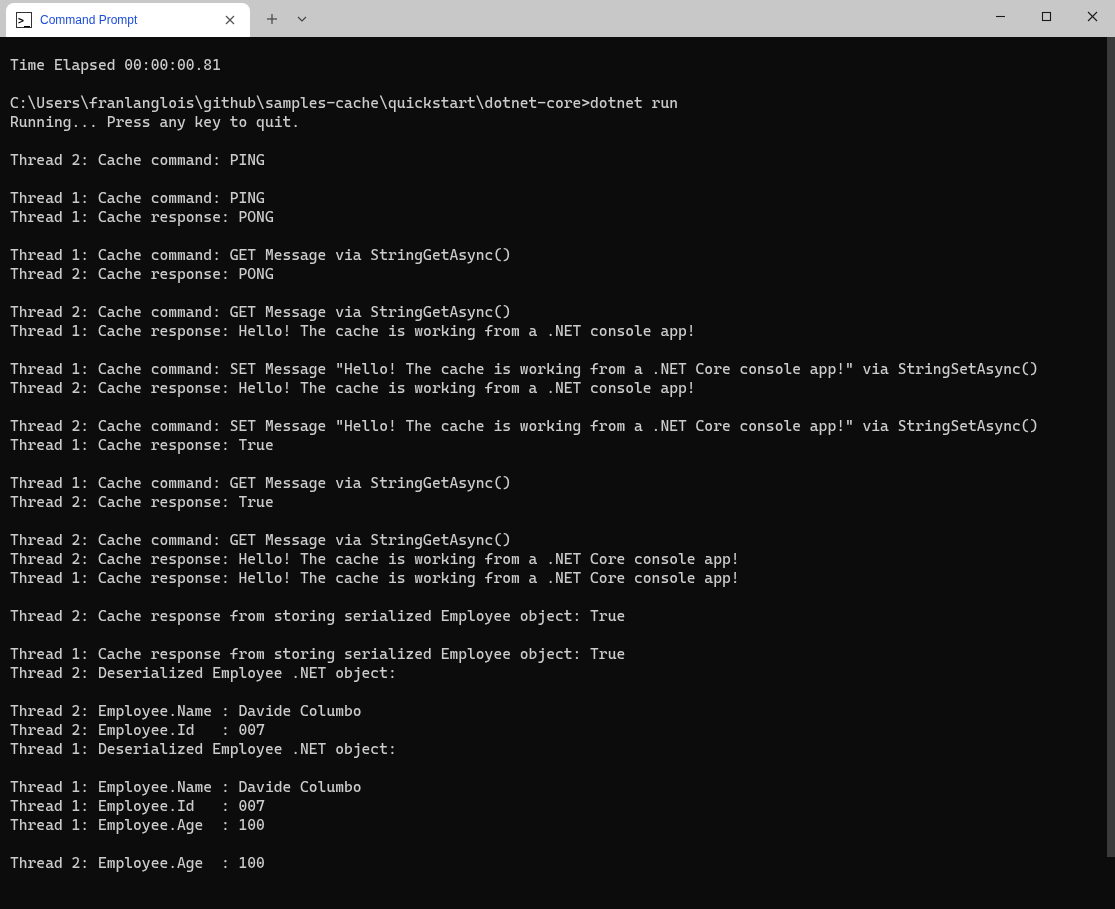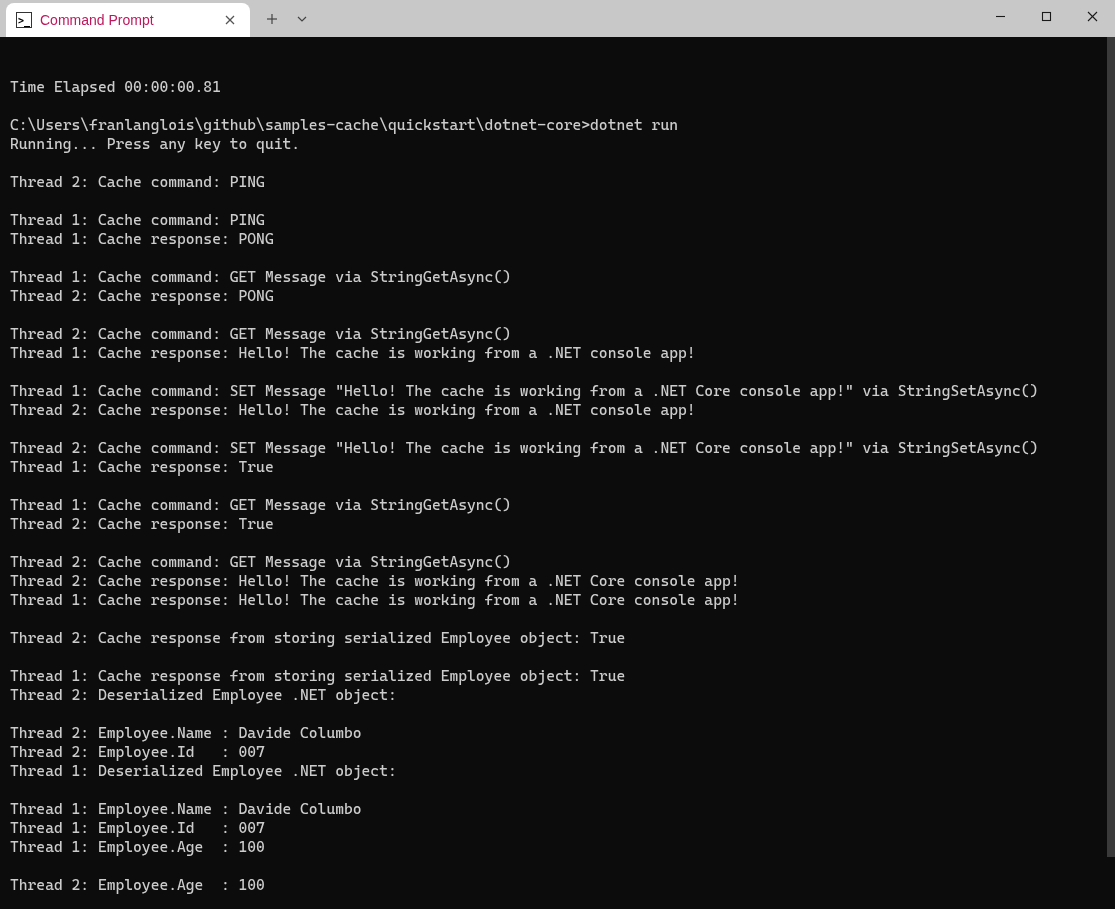--- a/index.html
+++ b/index.html
@@ -42,22 +42,22 @@
       justify-content: center;
       margin-right: 8px;
       font-size: 10px;
       background: #fff;
       border: 1px solid #333;
       color: #000;
       font-family: monospace;
       font-weight: bold;
     }
     .tab-title {
-      font-size: 14px;
-      color: #be185d;
+      font-size: 12px;
+      color: #1d4ed8;
       flex: 1;
     }
     .tab-close {
       width: 20px;
       height: 20px;
       display: flex;
       align-items: center;
       justify-content: center;
       font-size: 12px;
       color: #555;
@@ -98,21 +98,21 @@
       justify-content: center;
       color: #1a1a1a;
     }
     .terminal {
       flex: 1;
       background: #0c0c0c;
       color: #cccccc;
       font-family: "Cascadia Mono", "Consolas", monospace;
       font-size: 15px;
       line-height: 19px;
-      padding: 22px 10px 0 10px;
+      padding: 0 10px 0 10px;
       white-space: pre;
       overflow: hidden;
       position: relative;
     }
     .terminal-line {
       display: block;
     }
     .scrollbar-track {
       position: absolute;
       right: 0;

